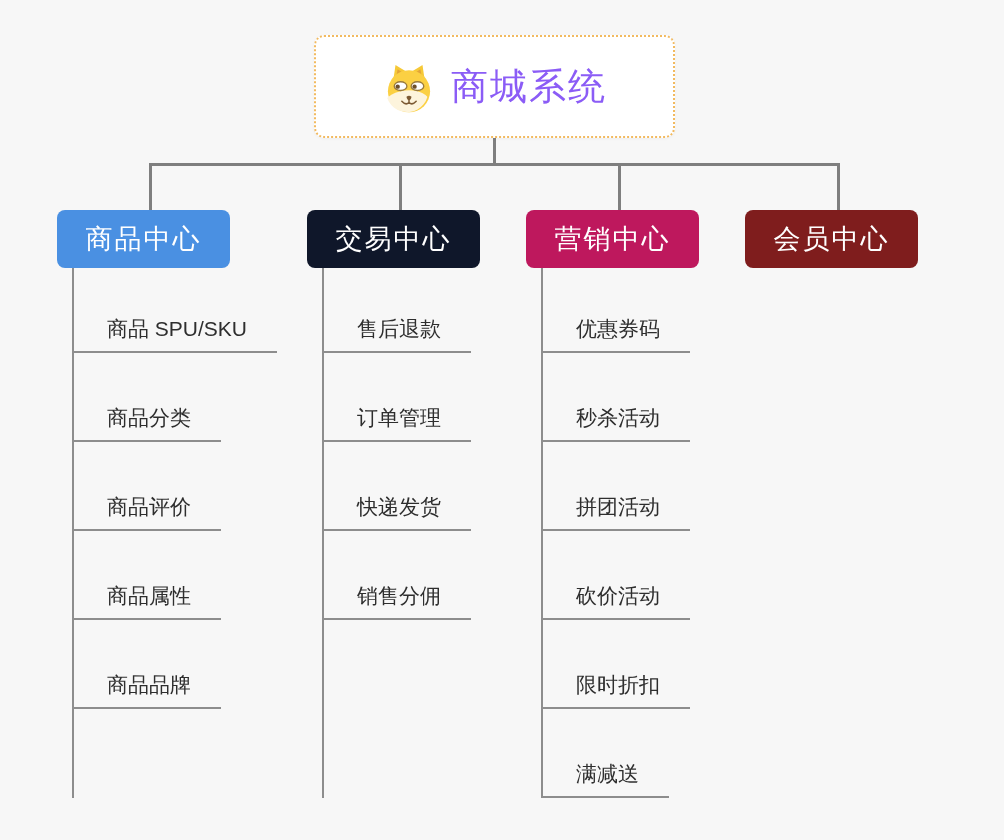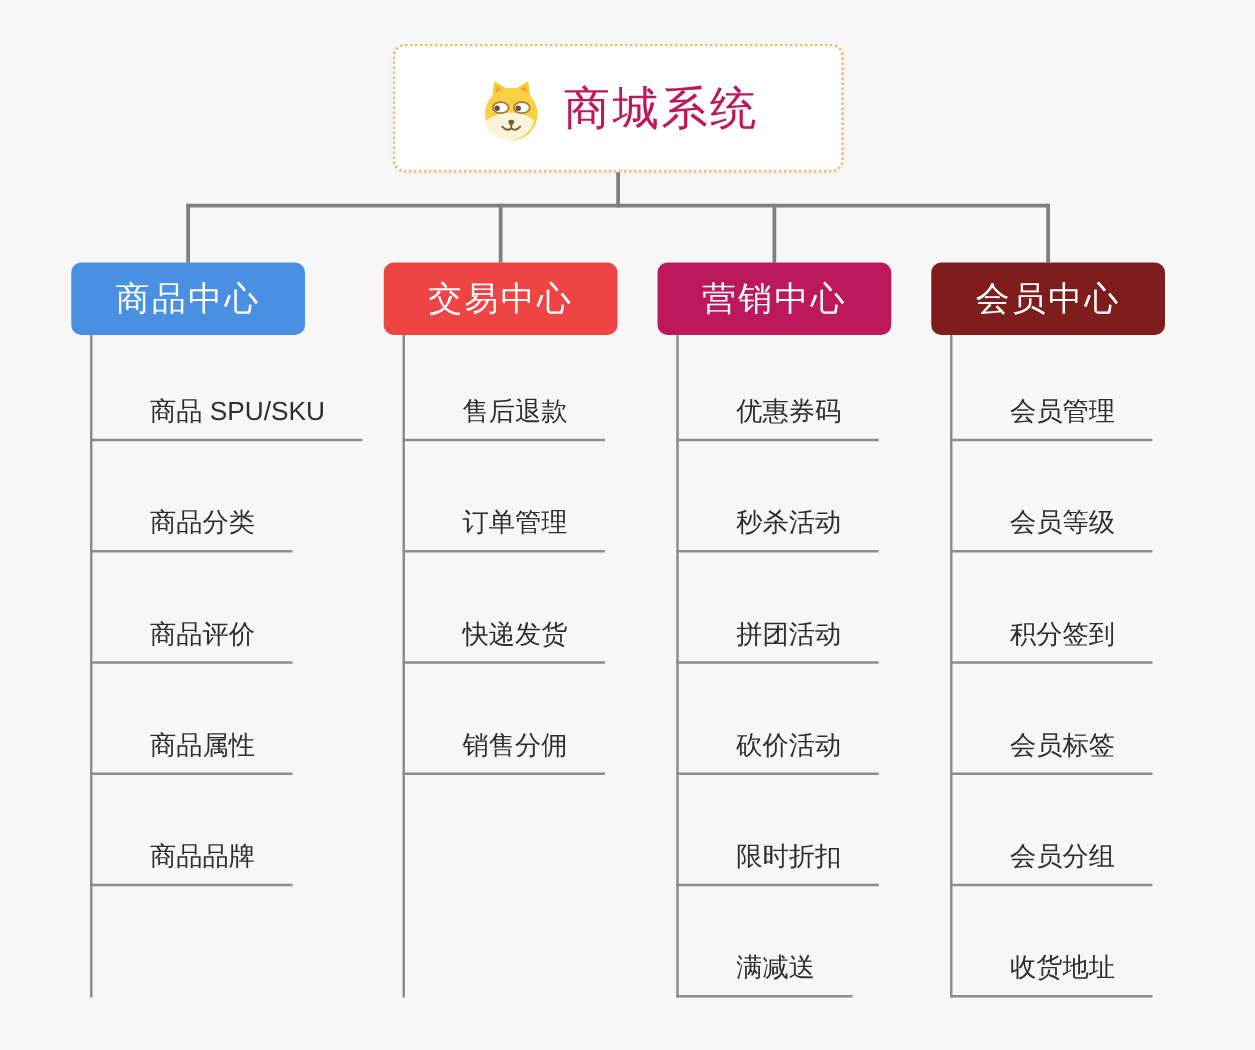--- a/index.html
+++ b/index.html
@@ -9,40 +9,40 @@
   
   .line{position:absolute;background:#7f7f7f;}
 
   
   .root-node{
     position:absolute;left:314px;top:35px;width:361px;height:103px;
     background:#ffffff;border:2px dotted #f2ba60;border-radius:10px;
     display:flex;align-items:center;justify-content:center;gap:15px;
     box-sizing:border-box;box-shadow:0 1px 3px rgba(0,0,0,0.04);
   }
-  .root-title{font-size:37px;color:#be185d;letter-spacing:2px;}
+  .root-title{font-size:37px;color:#8b5cf6;letter-spacing:2px;}
   .doge{width:54px;height:54px;display:inline-flex;}
 
   
   .branch{
-    position:absolute;top:210px;width:187px;height:58px;border-radius:8px;
+    position:absolute;top:210px;width:173px;height:58px;border-radius:8px;
     display:flex;align-items:center;justify-content:center;
   }
   .branch-label{color:#ffffff;font-size:27px;letter-spacing:2px;}
 
   
   .col{position:absolute;top:264px;width:230px;}
   .col::before{
     content:"";position:absolute;left:0;top:4px;width:2px;height:530px;
     background:#8d8d8d;
   }
   .row{height:89px;position:relative;}
   .leaf{
     position:absolute;left:0;bottom:0;display:inline-block;white-space:nowrap;
-    padding:0 30px 8px 48px;border-bottom:2px solid #8d8d8d;
+    padding:0 30px 8px 35px;border-bottom:2px solid #8d8d8d;
     font-size:21px;color:#2e2e2e;
   }
 </style>
 </head>
 <body>
 
 <div class="canvas">
 
   <div class="line" style="left:493px;top:136px;width:3px;height:30px;"></div>
   <div class="line" style="left:149px;top:163px;width:691px;height:3px;"></div>
@@ -72,21 +72,21 @@
         <path d="M29 43.5 Q32 41.5 35 43.5 Q34.3 47.5 32 47.5 Q29.7 47.5 29 43.5 Z" fill="#7c5a33"></path>
         <path d="M32 47.5 L32 50.5 M23.5 49 Q28 54 32 50.5 Q36 54 40.5 49" stroke="#7c5a33" stroke-width="1.8" fill="none" stroke-linecap="round"></path>
       </svg>
     </span>
     <span class="root-title">商城系统</span>
   </div>
 
   <div class="branch" style="left: 57px; background: rgb(74, 144, 226);">
     <span class="branch-label">商品中心</span>
   </div>
-  <div class="branch" style="left: 307px; background: #ef4444;">
+  <div class="branch" style="left: 307px; background: #0f172a;">
     <span class="branch-label">交易中心</span>
   </div>
   <div class="branch" style="left: 526px; background: #be185d;">
     <span class="branch-label">营销中心</span>
   </div>
   <div class="branch" style="left: 745px; background: #7f1d1d;">
     <span class="branch-label">会员中心</span>
   </div>
 
   <div class="col" style="left:72px;">
@@ -136,34 +136,14 @@
         <span class="leaf">砍价活动</span>
       </div>
     <div class="row">
         <span class="leaf">限时折扣</span>
       </div>
     <div class="row">
         <span class="leaf">满减送</span>
       </div>
   </div>
 
-  <div class="col" style="left:760px;">
-    <div class="row">
-        <span class="leaf">会员管理</span>
-      </div>
-    <div class="row">
-        <span class="leaf">会员等级</span>
-      </div>
-    <div class="row">
-        <span class="leaf">积分签到</span>
-      </div>
-    <div class="row">
-        <span class="leaf">会员标签</span>
-      </div>
-    <div class="row">
-        <span class="leaf">会员分组</span>
-      </div>
-    <div class="row">
-        <span class="leaf">收货地址</span>
-      </div>
-  </div>
 
 </div>
 
 </body></html>

